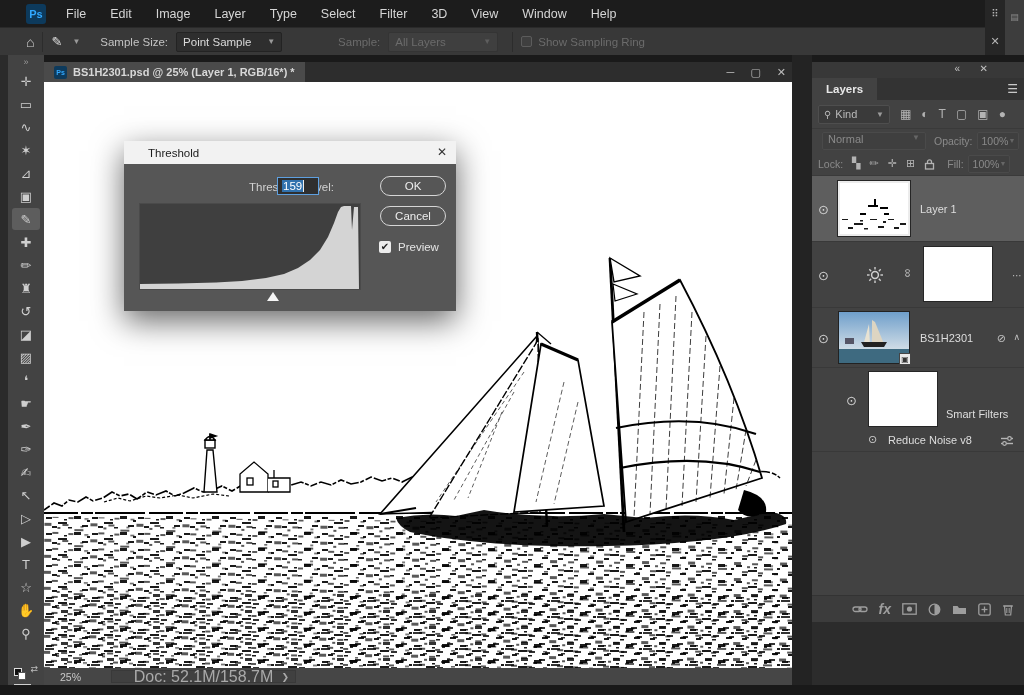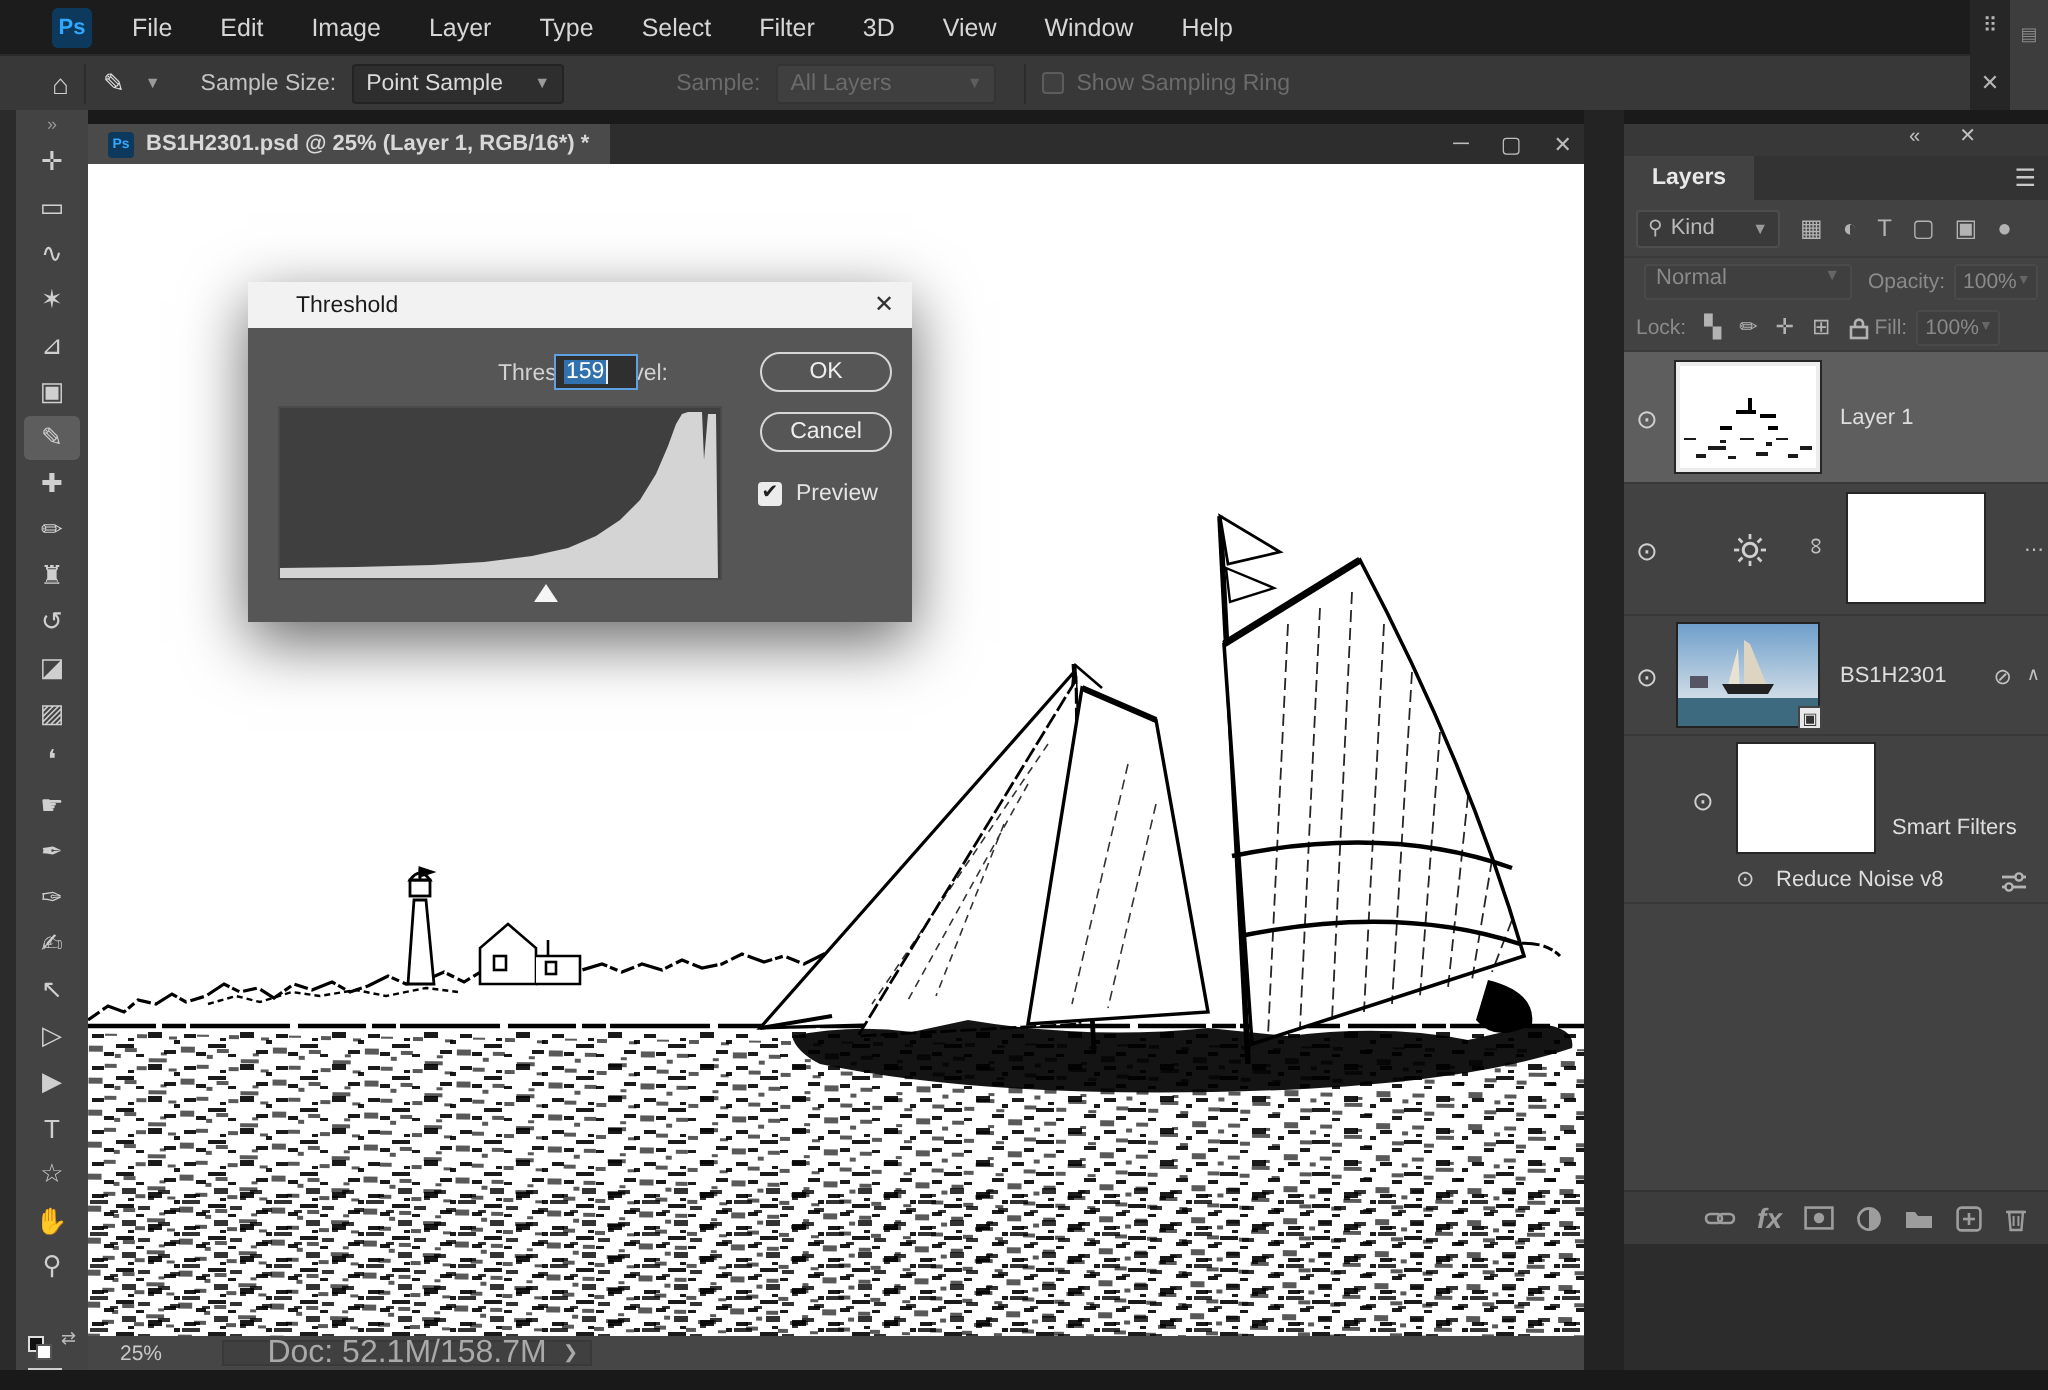--- a/index.html
+++ b/index.html
@@ -385,21 +385,21 @@
   <div id="lock-row">
     <span class="small-label" style="margin-left:6px;">Lock:</span>
     <span class="lock-icon">▚</span>
     <span class="lock-icon">✏</span>
     <span class="lock-icon">✛</span>
     <span class="lock-icon">⊞</span>
     <svg class="lock-icon mini" style="display:inline-block" width="11" height="12" viewBox="0 0 11 12">
       <rect x="1.5" y="5.5" width="8" height="5.5" fill="none" stroke="#b3b3b3" stroke-width="1.3"></rect>
       <path d="M3.5,5.5 V3.8 a2,2 0 0 1 4,0 V5.5" fill="none" stroke="#b3b3b3" stroke-width="1.3"></path>
     </svg>
-    <span class="small-label" style="margin-left:2px;">Fill:</span>
+    <span class="small-label" style="margin-left:12px;">Fill:</span>
     <div class="pct-dd">
       <span>100%</span>
         <span class="dd-chev">▼</span>
     </div>
   </div>
 
   <div id="layers-list">
 
     <div class="layer-row row-selected" style="height:66px;">
       <span class="eye" style="top:26px;">⊙</span>

